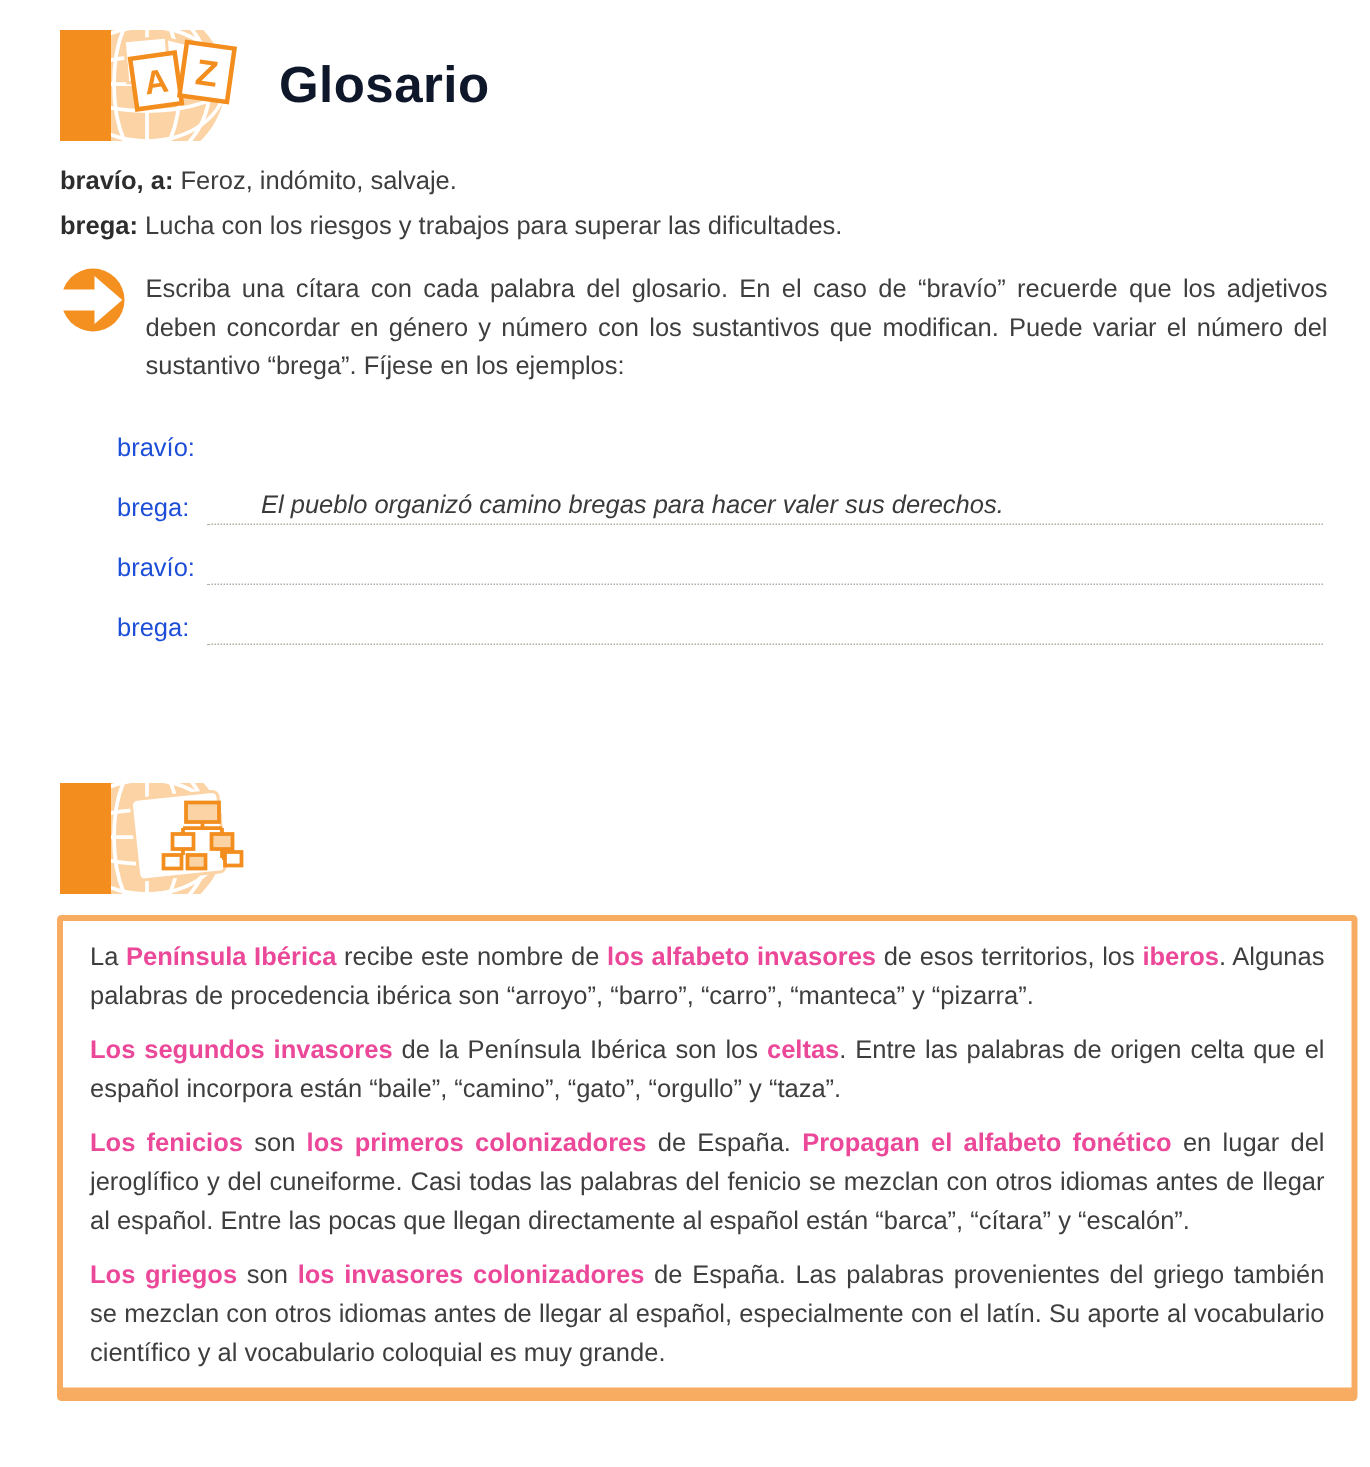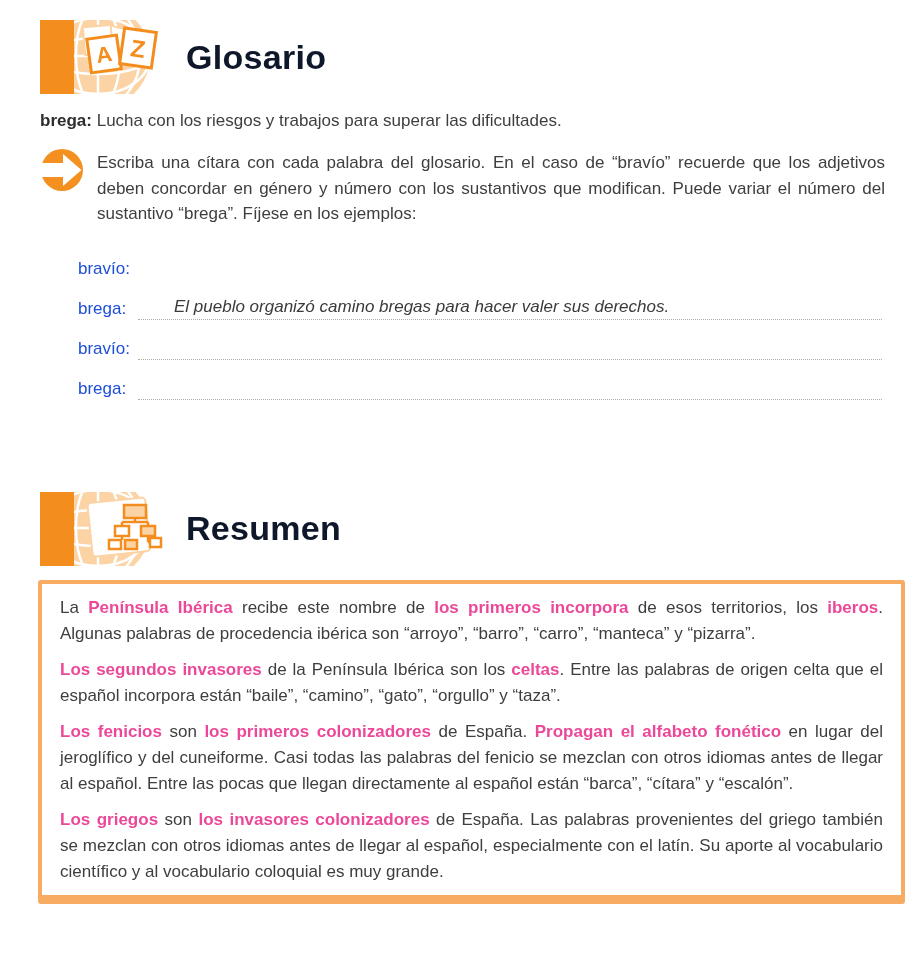--- a/index.html
+++ b/index.html
@@ -93,20 +93,21 @@
       <g transform="translate(98,28) rotate(8)">
         <rect x="-16" y="-18" width="32" height="36" fill="#ffffff" stroke="#F28D1E" stroke-width="3"></rect>
         <text x="0" y="9" text-anchor="middle" font-family="Liberation Sans, sans-serif" font-size="24" font-weight="bold" fill="#F28D1E">Z</text>
       </g>
     </svg>
   </span>
   <span class="sec-title">Glosario</span>
 </div>
 
 <div class="entries" id="entries">
+  <p class="entry"><strong class="term">bravío, a:</strong> <span class="def">Feroz, indómito, salvaje.</span></p>
 
   <p class="entry"><strong class="term">brega:</strong> <span class="def">Lucha con los riesgos y trabajos para superar las dificultades.</span></p>
 </div>
 
 <div class="instruction">
   <span class="instr-icon">
     <svg width="44" height="44" viewBox="0 0 44 44" xmlns="http://www.w3.org/2000/svg">
       <circle cx="22" cy="22" r="21" fill="#F39020"></circle>
       <path d="M -3 15 H 23 V 6 L 41.5 22 L 23 38 V 29 H -3 Z" fill="#ffffff"></path>
     </svg>
@@ -168,24 +169,23 @@
         <line x1="108" y1="50" x2="114" y2="50"></line>
         <rect x="84" y="13" width="22" height="13" fill="#FBD3A5"></rect>
         <rect x="75" y="34" width="14" height="10" fill="#ffffff"></rect>
         <rect x="101" y="34" width="14" height="10" fill="#FBD3A5"></rect>
         <rect x="69" y="48" width="12" height="9" fill="#ffffff"></rect>
         <rect x="85" y="48" width="12" height="9" fill="#FBD3A5"></rect>
         <rect x="110" y="46" width="11" height="9" fill="#ffffff"></rect>
       </g>
     </svg>
   </span>
-  <span class="sec-title">Resumen</span>
 </div>
 
 <div class="summary-box" id="summary-box">
-  <p class="sum-p"><span>La </span><strong>Península Ibérica</strong><span> recibe este nombre de </span><strong>los primeros incorpora</strong><span> de esos territorios, los </span><strong>iberos</strong><span>. Algunas palabras de procedencia ibérica son “arroyo”, “barro”, “carro”, “manteca” y “pizarra”.</span></p>
+  <p class="sum-p"><span>La </span><strong>Península Ibérica</strong><span> recibe este nombre de </span><strong>los alfabeto invasores</strong><span> de esos territorios, los </span><strong>iberos</strong><span>. Algunas palabras de procedencia ibérica son “arroyo”, “barro”, “carro”, “manteca” y “pizarra”.</span></p>
 
   <p class="sum-p"><strong>Los segundos invasores</strong><span> de la Península Ibérica son los </span><strong>celtas</strong><span>. Entre las palabras de origen celta que el español incorpora están “baile”, “camino”, “gato”, “orgullo” y “taza”.</span></p>
 
   <p class="sum-p"><strong>Los fenicios</strong><span> son </span><strong>los primeros colonizadores</strong><span> de España. </span><strong>Propagan el alfabeto fonético</strong><span> en lugar del jeroglífico y del cuneiforme. Casi todas las palabras del fenicio se mezclan con otros idiomas antes de llegar al español. Entre las pocas que llegan directamente al español están “barca”, “cítara” y “escalón”.</span></p>
 
   <p class="sum-p"><strong>Los griegos</strong><span> son </span><strong>los invasores colonizadores</strong><span> de España. Las palabras provenientes del griego también se mezclan con otros idiomas antes de llegar al español, especialmente con el latín. Su aporte al vocabulario científico y al vocabulario coloquial es muy grande.</span></p>
 </div>
 
 </body></html>

